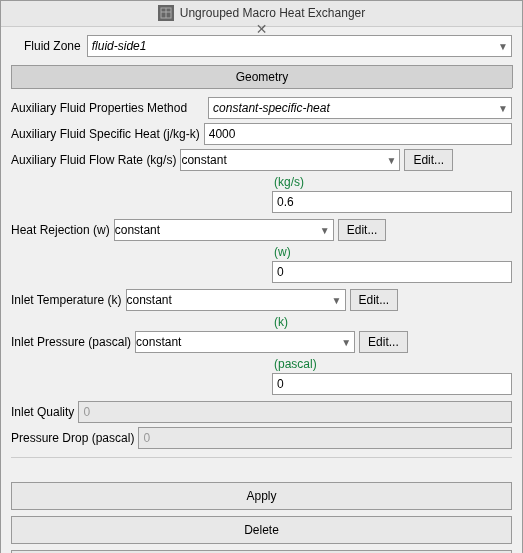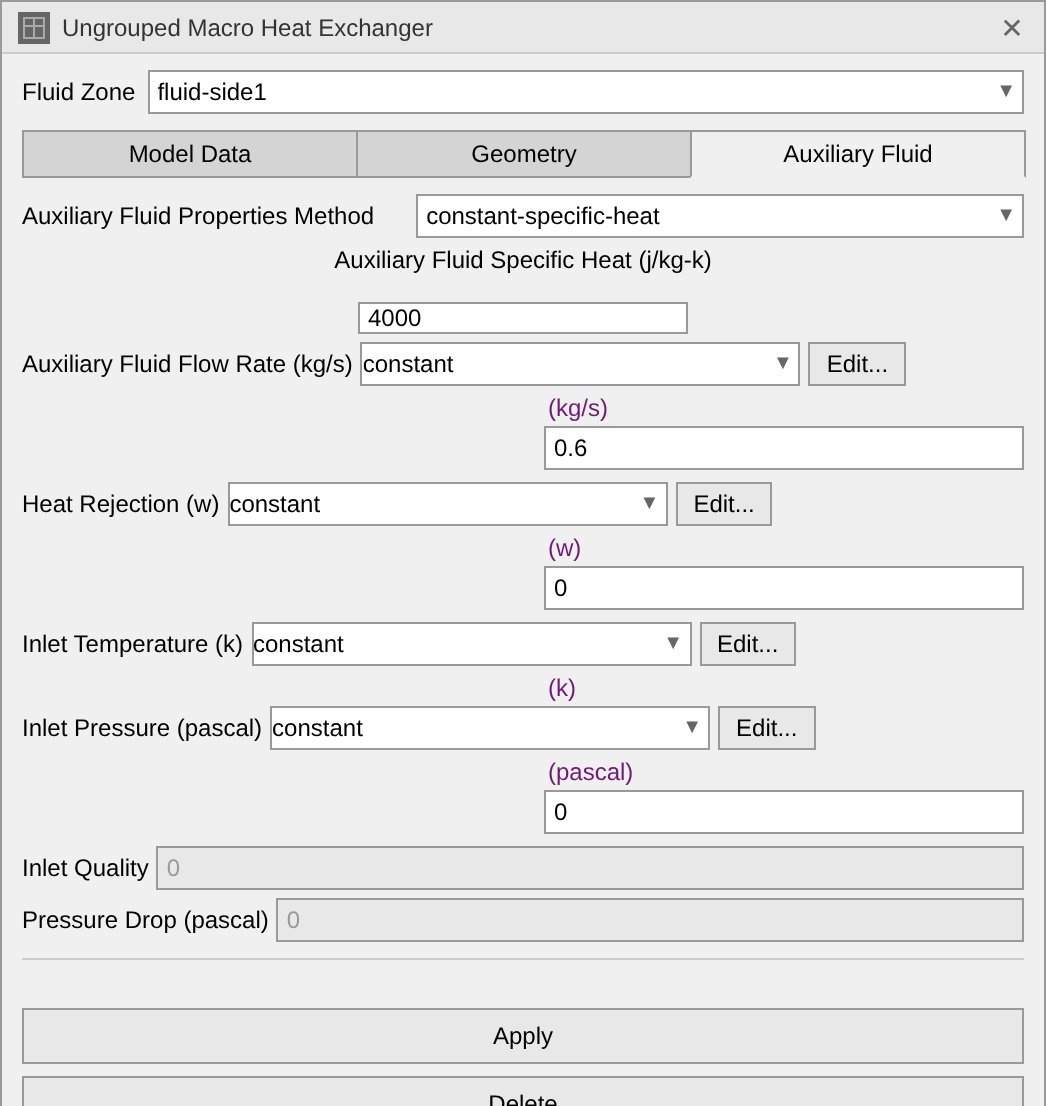--- a/index.html
+++ b/index.html
@@ -19,20 +19,21 @@
       box-shadow: 2px 2px 6px rgba(0,0,0,0.3);
     }
     .titlebar {
       background: #e8e8e8;
       border-bottom: 1px solid #ccc;
       padding: 4px 8px;
       display: flex;
       align-items: center;
       justify-content: space-between;
       height: 26px;
+      flex-direction: column;
     }
     .titlebar-left {
       display: flex;
       align-items: center;
       gap: 6px;
     }
     .titlebar-icon {
       width: 16px;
       height: 16px;
       background: #666;
@@ -55,39 +56,41 @@
       color: #666;
     }
     .content {
       padding: 8px 10px;
     }
     .fluid-zone-row {
       display: flex;
       align-items: center;
       gap: 6px;
       margin-bottom: 8px;
+      margin-left: 13px;
     }
     .fluid-zone-label {
       font-size: 12px;
       white-space: nowrap;
     }
     .select-wrapper {
       flex: 1;
       position: relative;
     }
     .select-wrapper select {
       width: 100%;
       height: 22px;
       border: 1px solid #999;
       background: white;
       font-size: 12px;
       padding: 2px 4px;
       appearance: none;
       -webkit-appearance: none;
       cursor: pointer;
+      font-style: italic;
     }
     .select-arrow {
       position: absolute;
       right: 4px;
       top: 50%;
       transform: translateY(-50%);
       pointer-events: none;
       font-size: 10px;
       color: #666;
     }
@@ -162,21 +165,21 @@
       white-space: nowrap;
     }
     .unit-row {
       display: flex;
       justify-content: flex-end;
       padding-right: 2px;
       margin-bottom: 2px;
     }
     .unit-label {
       font-size: 12px;
-      color: #701a75;
+      color: #15803d;
       width: 240px;
       text-align: left;
       padding-left: 4px;
     }
     .value-row {
       display: flex;
       justify-content: flex-end;
       margin-bottom: 6px;
     }
     .value-input {
@@ -212,22 +215,21 @@
     .aux-props-row {
       display: flex;
       align-items: center;
       margin-bottom: 4px;
       gap: 21px;
     }
     .aux-specific-heat-row {
       display: flex;
       align-items: center;
       margin-bottom: 4px;
-      gap: 14px;
-      flex-direction: column;
+      gap: 4px;
     }
   </style>
 </head>
 <body>
 
 <div class="window">
 
   <div class="titlebar">
     <div class="titlebar-left">
       <div class="titlebar-icon">
@@ -248,23 +250,21 @@
       <span class="fluid-zone-label">Fluid Zone</span>
       <div class="select-wrapper">
         <select>
           <option value="fluid-side1">fluid-side1</option>
         </select>
         <span class="select-arrow">▼</span>
       </div>
     </div>
 
     <div class="tabs">
-      <div class="tab">Model Data</div>
       <div class="tab">Geometry</div>
-      <div class="tab active">Auxiliary Fluid</div>
     </div>
 
     <div class="aux-props-row">
       <span class="form-label">Auxiliary Fluid Properties Method</span>
       <div class="select-wrapper" style="flex:1; position:relative;">
         <select>
           <option value="constant-specific-heat">constant-specific-heat</option>
         </select>
         <span class="select-arrow">▼</span>
       </div>

